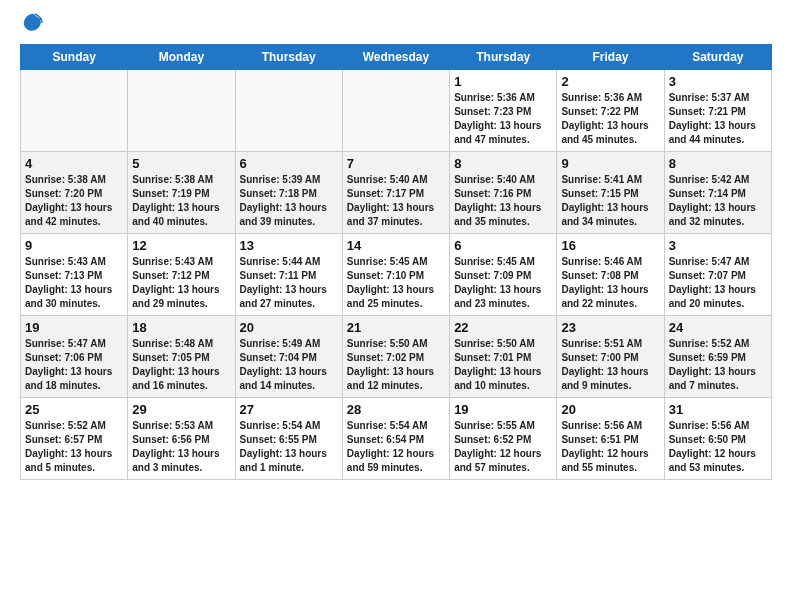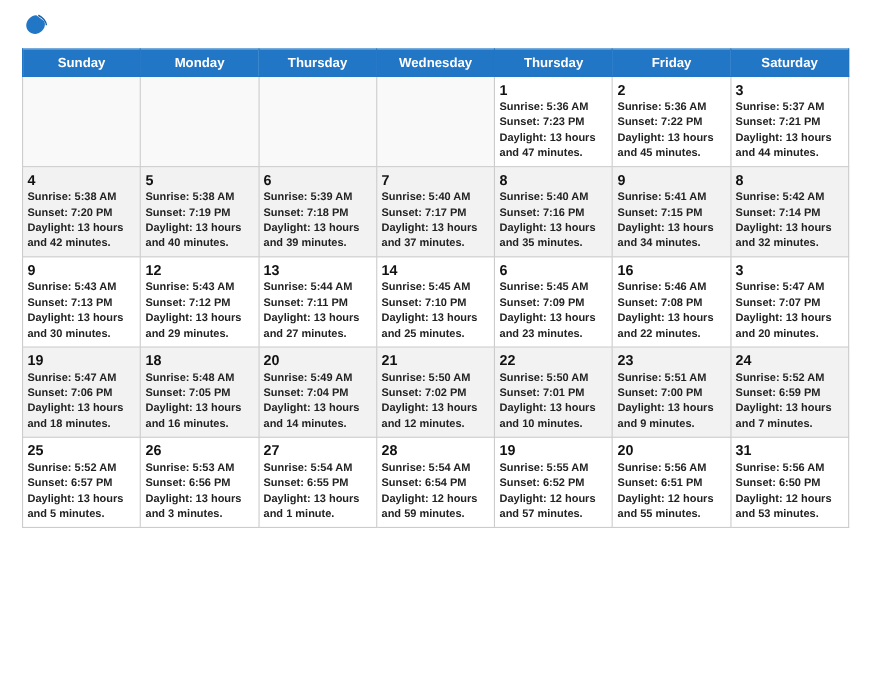--- a/index.html
+++ b/index.html
@@ -287,21 +287,21 @@
         </td>
       </tr>
       <tr>
         <td>
           <div class="day-number">25</div>
           <div class="cell-info">
             Sunrise: 5:52 AM<br>Sunset: 6:57 PM<br>Daylight: 13 hours and 5 minutes.
           </div>
         </td>
         <td>
-          <div class="day-number">26</div>
+          <div class="day-number">29</div>
           <div class="cell-info">
             Sunrise: 5:53 AM<br>Sunset: 6:56 PM<br>Daylight: 13 hours and 3 minutes.
           </div>
         </td>
         <td>
           <div class="day-number">27</div>
           <div class="cell-info">
             Sunrise: 5:54 AM<br>Sunset: 6:55 PM<br>Daylight: 13 hours and 1 minute.
           </div>
         </td>

